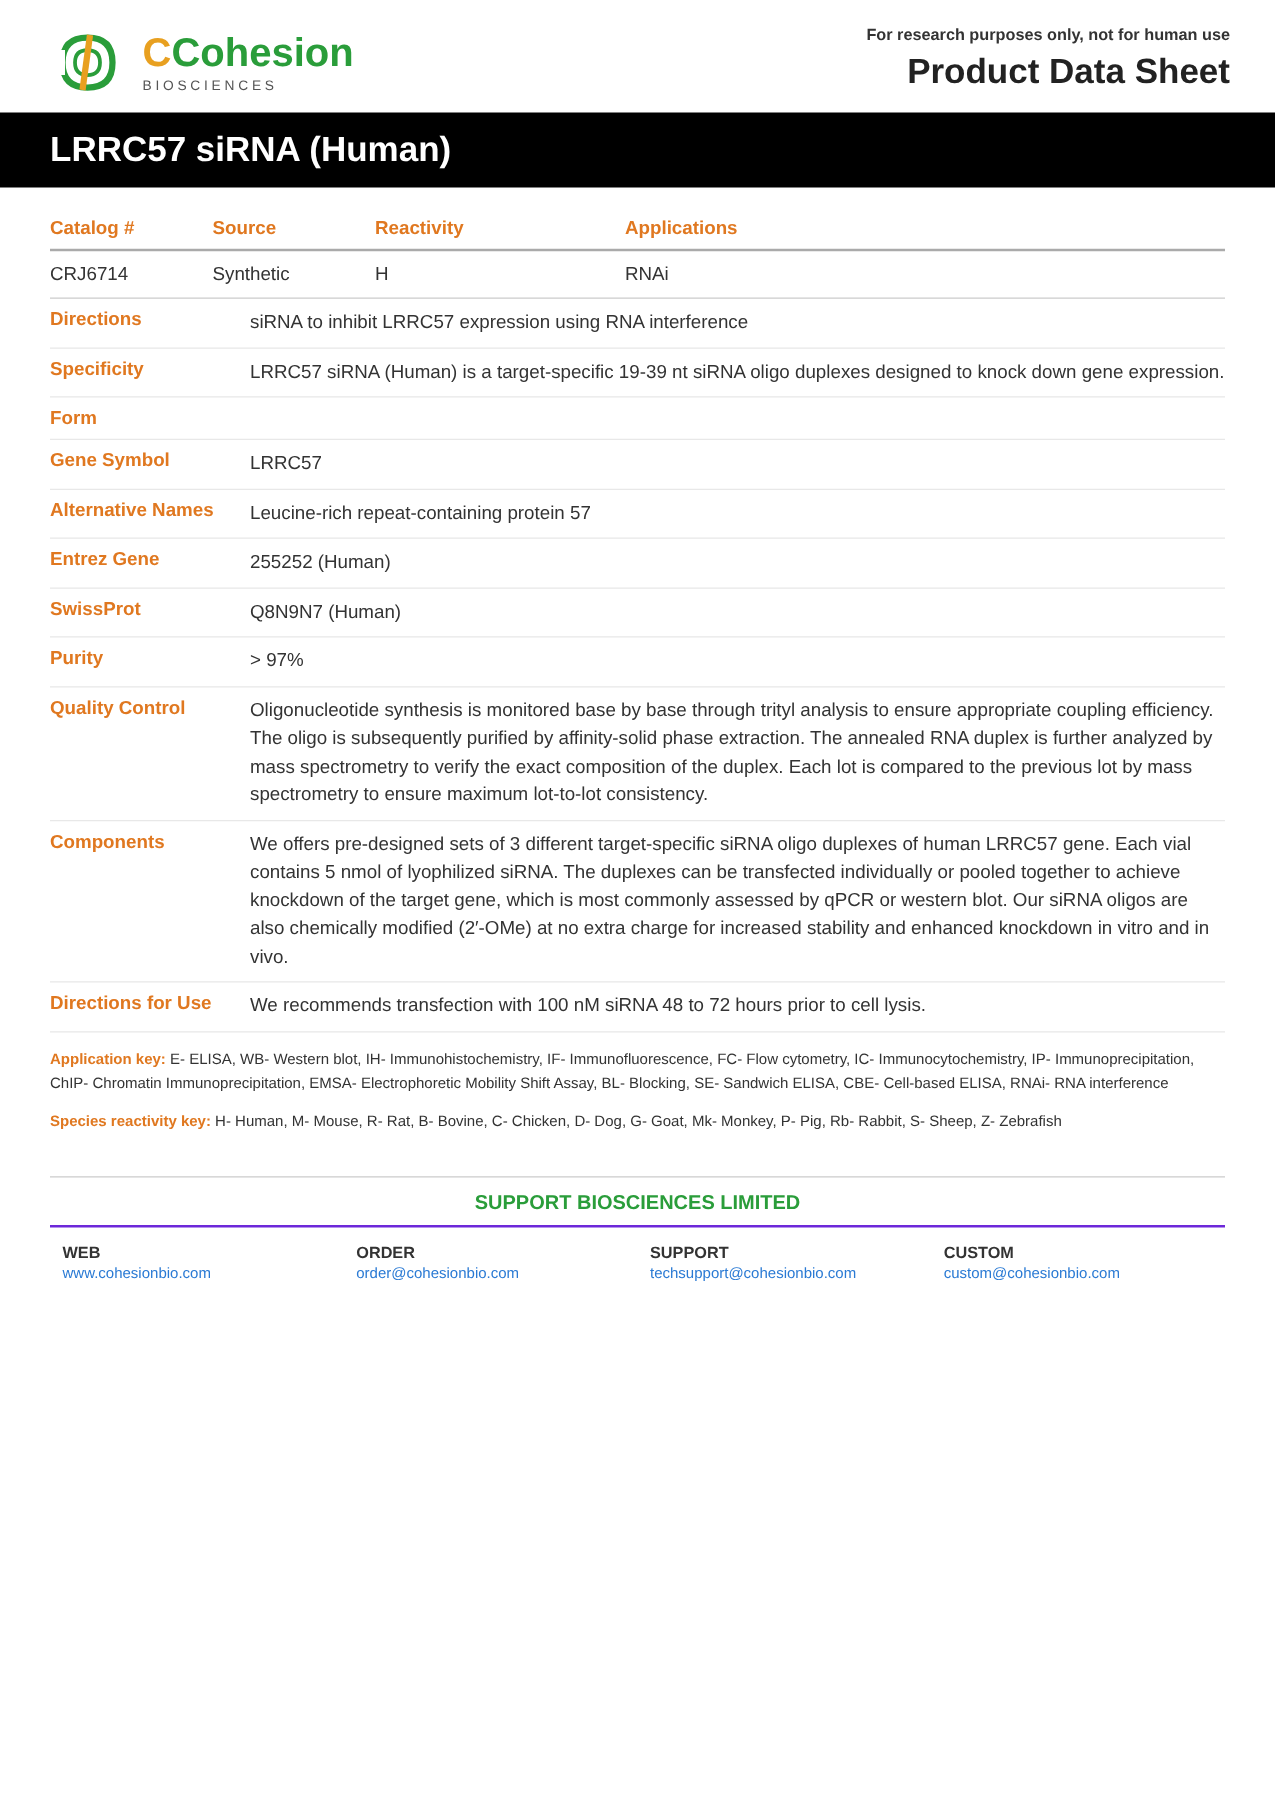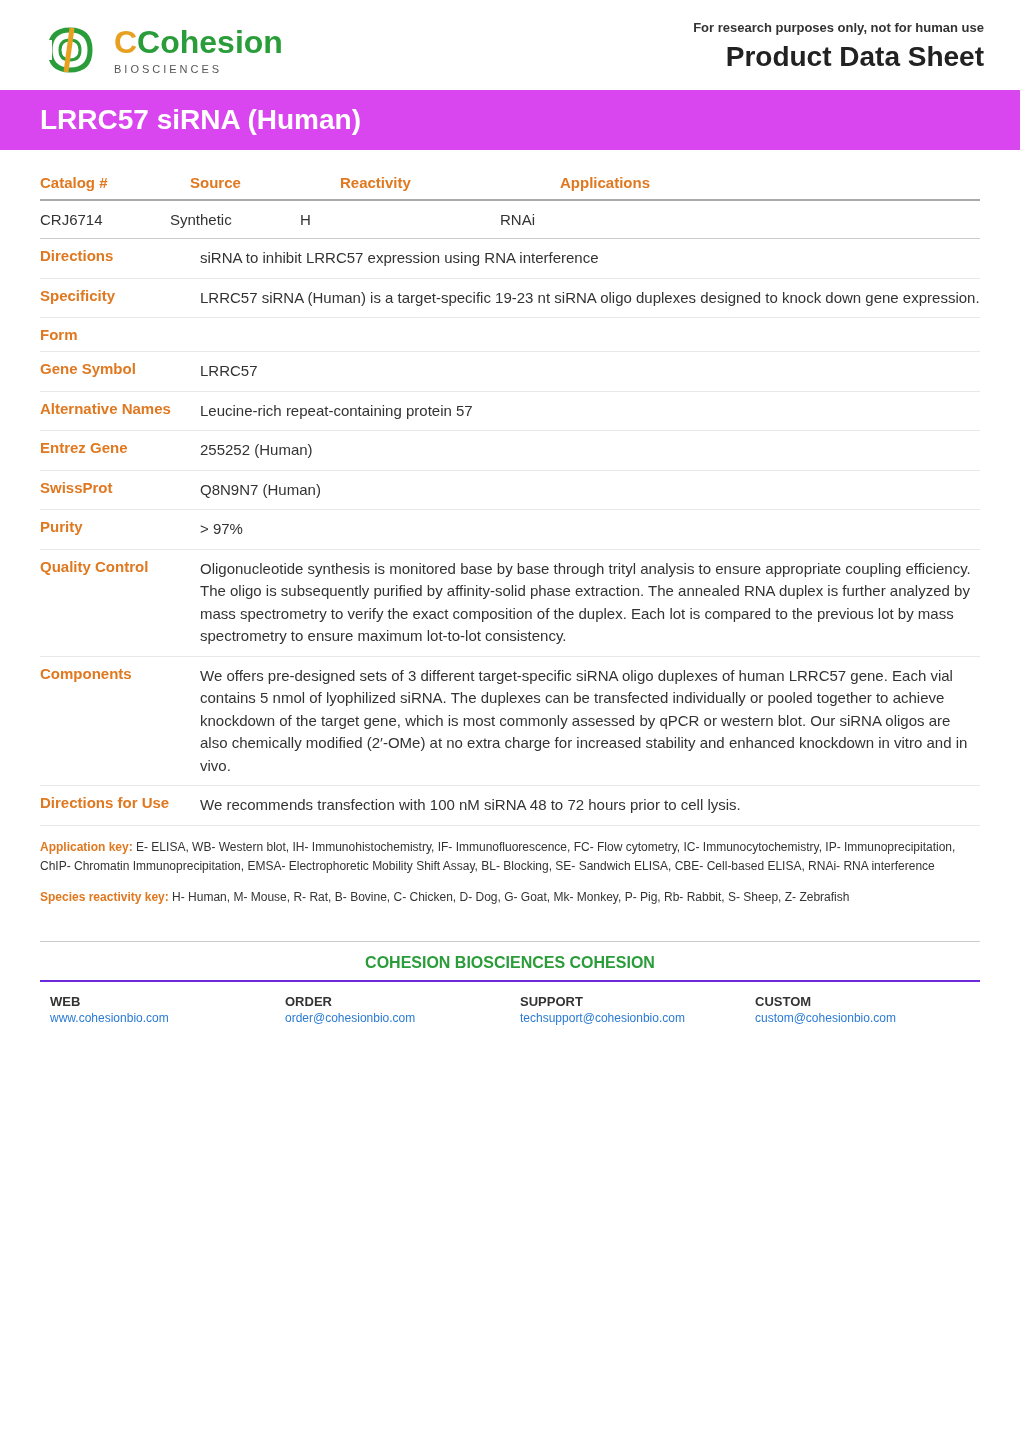--- a/index.html
+++ b/index.html
@@ -5,28 +5,28 @@
     * { box-sizing: border-box; margin: 0; padding: 0; }
     body { font-family: Arial, sans-serif; background: #fff; color: #333; width: 1020px; }
 
     
     .header { display: flex; align-items: flex-start; padding: 20px 36px 10px 40px; justify-content: space-between; }
     .header-right { text-align: right; margin-left: 24px; }
     .header-right .research-note { font-size: 13px; font-weight: bold; color: #333; margin-bottom: 6px; }
     .header-right .product-data-sheet { font-size: 28px; font-weight: bold; color: #222; }
 
     
-    .title-bar { background: #d946ef; padding: 14px 40px; }
+    .title-bar { background: #000000; padding: 14px 40px; }
     .title-bar h1 { font-size: 28px; font-weight: bold; color: #fff; }
 
     
     .main { padding: 0 40px 20px 40px; }
 
     
-    .table-header { display: grid; grid-template-columns: 130px 130px 200px 1fr; border-bottom: 2px solid #aaa; padding: 14px 0 8px 0; margin-top: 10px; gap: 20px; }
+    .table-header { display: grid; grid-template-columns: 130px 130px 200px 1fr; border-bottom: 2px solid #aaa; padding: 14px 0 8px 0; margin-top: 10px; }
     .table-header .col { font-weight: bold; color: #e07820; font-size: 15px; }
 
     
     .table-data { display: grid; grid-template-columns: 130px 130px 200px 1fr; border-bottom: 1.5px solid #ccc; padding: 10px 0; }
     .table-data .col { font-size: 15px; color: #333; }
 
     
     .info-row { display: grid; grid-template-columns: 160px 1fr; padding: 8px 0; border-bottom: 1px solid #e8e8e8; align-items: start; }
     .info-label { font-weight: bold; color: #e07820; font-size: 15px; }
     .info-value { font-size: 15px; color: #333; line-height: 1.5; }
@@ -98,21 +98,21 @@
     <div class="col">RNAi</div>
   </div>
 
   <div class="info-row">
     <div class="info-label">Directions</div>
     <div class="info-value">siRNA to inhibit LRRC57 expression using RNA interference</div>
   </div>
 
   <div class="info-row">
     <div class="info-label">Specificity</div>
-    <div class="info-value">LRRC57 siRNA (Human) is a target-specific 19-23 nt siRNA oligo duplexes designed to knock down gene expression.</div>
+    <div class="info-value">LRRC57 siRNA (Human) is a target-specific 19-39 nt siRNA oligo duplexes designed to knock down gene expression.</div>
   </div>
 
   <div class="info-row">
     <div class="info-label">Form</div>
   </div>
 
   <div class="info-row">
     <div class="info-label">Gene Symbol</div>
     <div class="info-value">LRRC57</div>
   </div>
@@ -157,21 +157,21 @@
     <span class="black">E- ELISA, WB- Western blot, IH- Immunohistochemistry, IF- Immunofluorescence, FC- Flow cytometry, IC- Immunocytochemistry, IP- Immunoprecipitation, ChIP- Chromatin Immunoprecipitation, EMSA- Electrophoretic Mobility Shift Assay, BL- Blocking, SE- Sandwich ELISA, CBE- Cell-based ELISA, RNAi- RNA interference</span>
   </div>
   <div class="app-key">
     <span class="label">Species reactivity key:</span>
     <span class="black">H- Human, M- Mouse, R- Rat, B- Bovine, C- Chicken, D- Dog, G- Goat, Mk- Monkey, P- Pig, Rb- Rabbit, S- Sheep, Z- Zebrafish</span>
   </div>
 
 </div>
 
 <div style="padding: 0 40px;">
-  <div class="footer-company">COHESION BIOSCIENCES COHESION</div>
+  <div class="footer-company">SUPPORT BIOSCIENCES LIMITED</div>
   <div class="footer-links">
     <div class="footer-col">
       <span class="f-label">WEB</span>
       <span class="f-value">www.cohesionbio.com</span>
     </div>
     <div class="footer-col">
       <span class="f-label">ORDER</span>
       <span class="f-value">order@cohesionbio.com</span>
     </div>
     <div class="footer-col">

